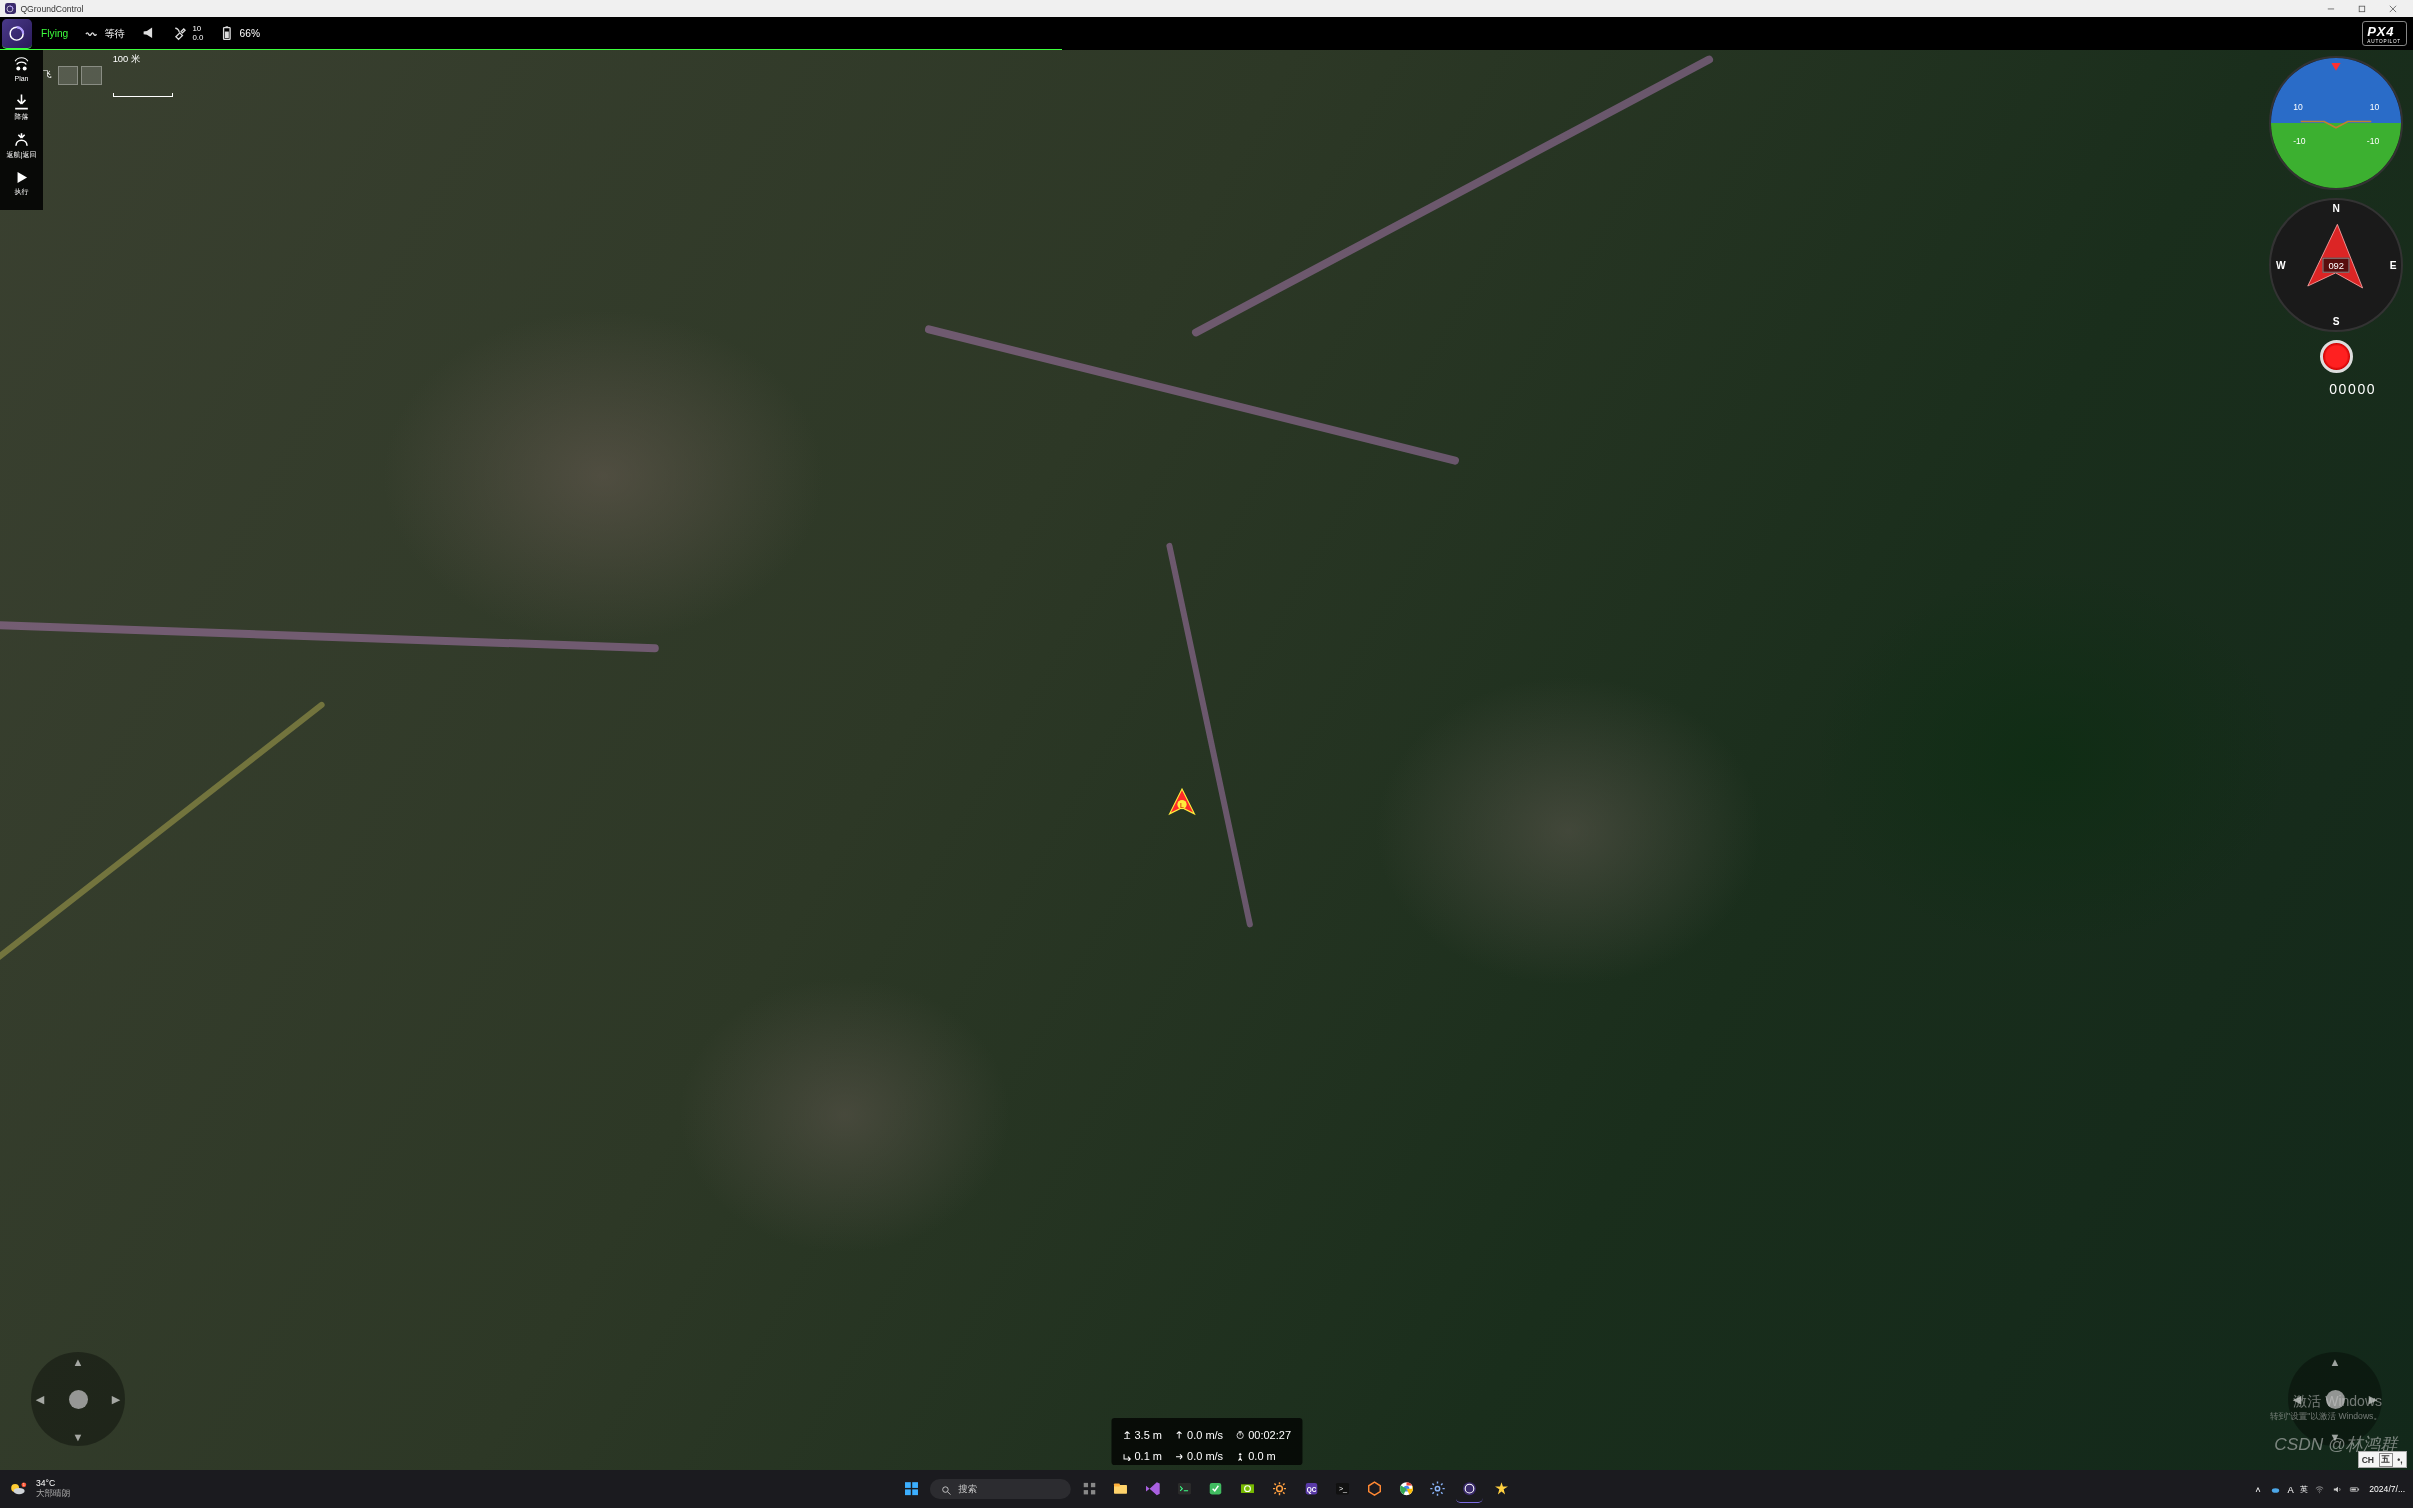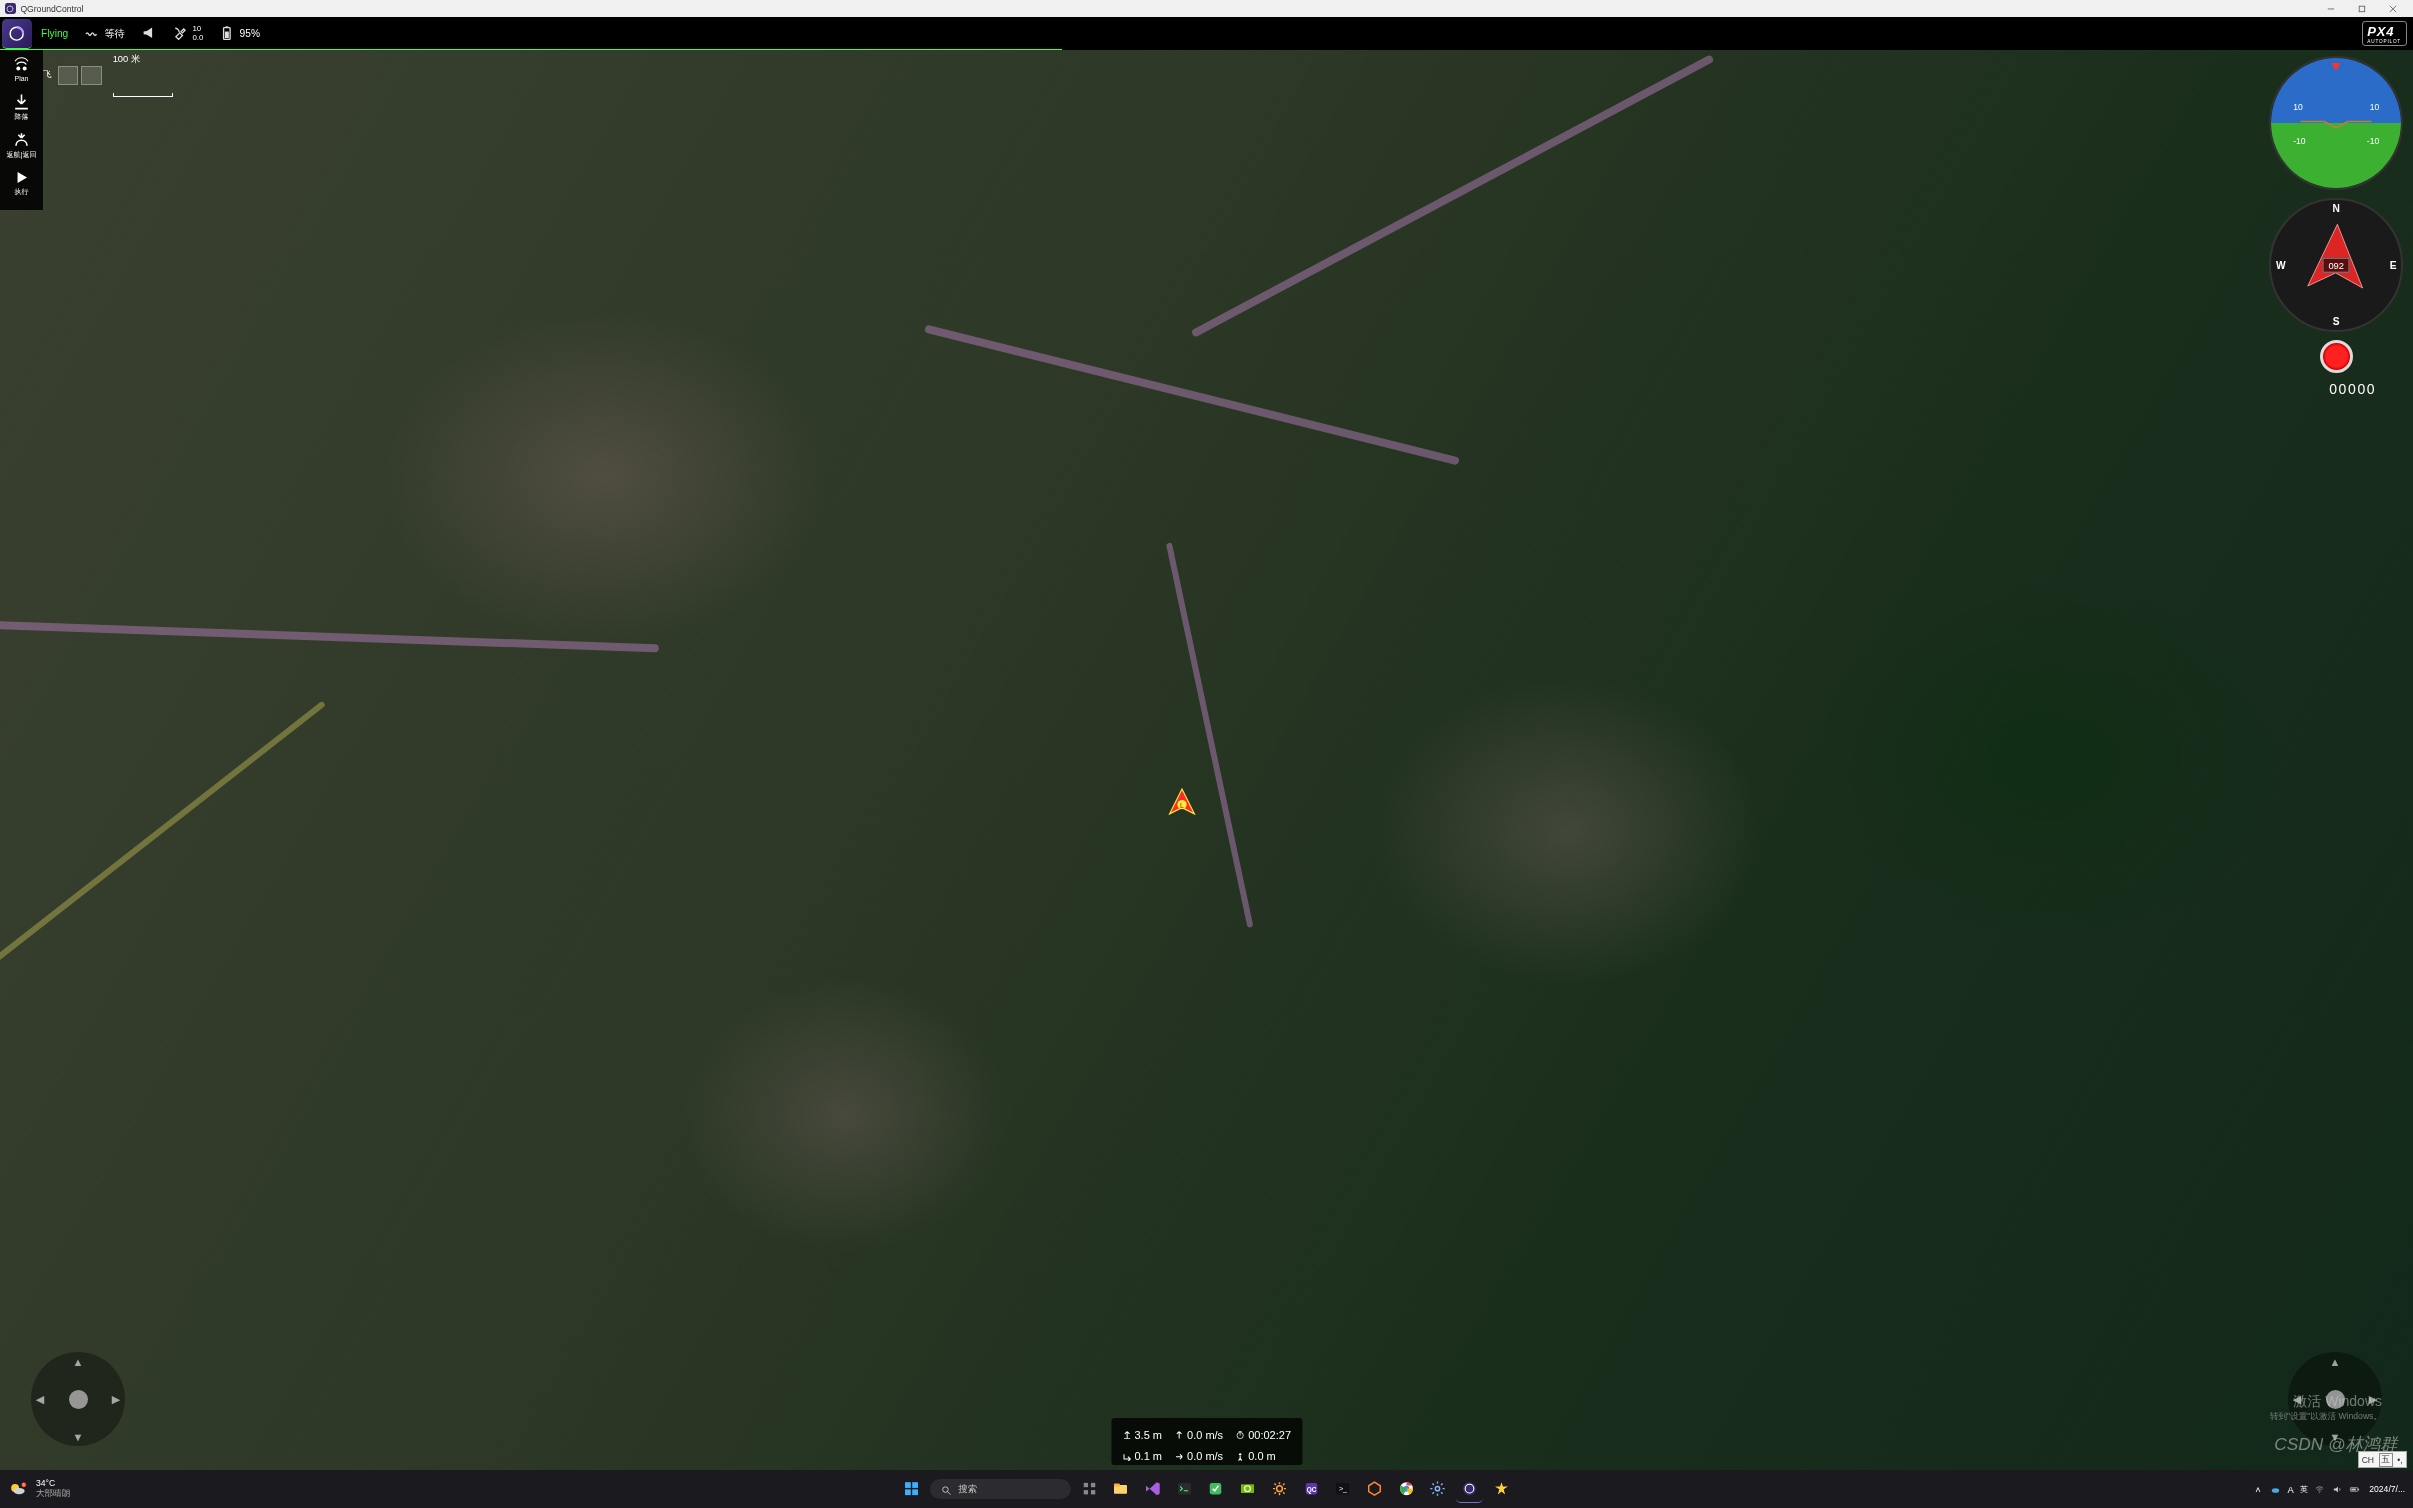--- a/index.html
+++ b/index.html
@@ -76,21 +76,21 @@
   .telemetry-row{display:flex;gap:12.6px;margin-top:8px;}
   .tel-item{display:flex;align-items:center;gap:3.1px;}
   .tel-item svg{width:9.4px;height:9.4px;fill:#fff;}
 
   
   .activate{position:absolute;right:31px;bottom:47px;color:rgba(200,200,200,0.55);text-align:right;}
   .activate .l1{font-size:14px;} .activate .l2{font-size:8.6px;}
   .csdn-wm{position:absolute;right:15.7px;bottom:14px;color:rgba(210,210,210,0.55);font-size:17.3px;font-style:italic;}
 
   
-  .ime{position:absolute;right:6.3px;bottom:1.6px;background:#f5f5f5;color:#333;font-size:8.6px;padding:0.8px 3.1px;display:flex;gap:4.7px;align-items:center;border:0.8px solid #aaa;}
+  .ime{position:absolute;right:6.3px;bottom:1.6px;background:#f5f5f5;color:#333;font-size:8.6px;padding:0.8px 3.1px;display:flex;gap:4.7px;align-items:center;border:0.8px solid #aaa;font-weight:bold;}
 
   
   .taskbar{position:absolute;left:0;right:0;bottom:0;height:38px;background:#1b1b1f;display:flex;align-items:center;color:#fff;}
   .tb-left-weather{display:flex;align-items:center;gap:9px;margin-left:7.9px;font-size:8.6px;}
   .weather-icon{width:19px;height:19px;}
   .tb-center{position:absolute;left:50%;transform:translateX(-50%);display:flex;align-items:center;gap:4.7px;}
   .tb-app{width:27px;height:27px;border-radius:4.7px;display:flex;align-items:center;justify-content:center;}
   .tb-app svg{width:17.3px;height:17.3px;}
   .search-box{background:#2c2c30;border-radius:12.6px;padding:3.1px 11px;display:flex;align-items:flex-end;gap:6.3px;color:#ccc;font-size:9.4px;width:141px;}
   .tb-right{margin-left:auto;margin-right:7.9px;display:flex;align-items:center;gap:9.4px;font-size:8.6px;}
@@ -158,21 +158,21 @@
       <span>10</span>
       <span>0.0</span>
     </div>
   </div>
   <div class="tb-item">
     <span class="tb-icon"><svg viewBox="0 0 24 24">
           <rect x="7" y="4" width="10" height="18" rx="1" fill="none" stroke="#ddd" stroke-width="2"></rect>
           <rect x="10" y="2" width="4" height="2" fill="#ddd"></rect>
           <rect x="9" y="10" width="6" height="10" fill="#ddd"></rect>
         </svg></span>
-    <span>95%</span>
+    <span>66%</span>
   </div>
   <div class="tb-brand">
     <div class="tb-brand-box">
       <div style="font-weight:bold;font-style:italic;font-size:13px;letter-spacing:0.8px;">PX4</div>
       <div style="font-size:4.7px;letter-spacing:0.8px;text-align:right;">AUTOPILOT</div>
     </div>
   </div>
   <div class="progress-line"></div>
 </div>
 

